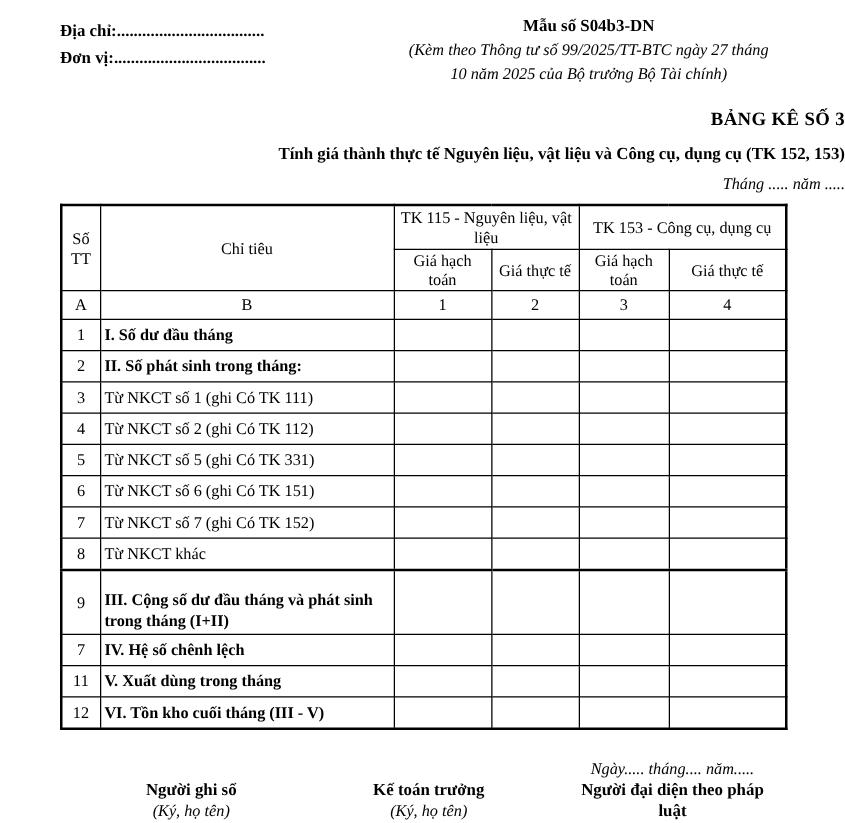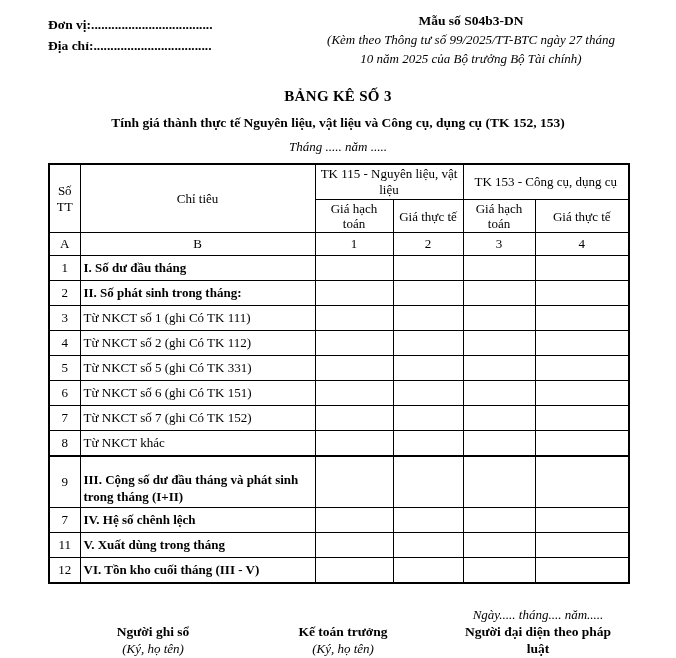--- a/index.html
+++ b/index.html
@@ -50,21 +50,21 @@
   }
   .form-ref {
     font-style: italic;
     font-size: 13px;
     line-height: 17px;
     padding: 2px 6px 0 6px;
   }
 
   
   .title-area {
-    text-align: center;
+    text-align: right;
     margin-top: 10px;
   }
   .main-title {
     font-weight: bold;
     font-size: 15px;
     letter-spacing: 0.3px;
     line-height: 20px;
   }
   .sub-title {
     font-weight: bold;
@@ -189,24 +189,24 @@
     line-height: 17px;
   }
   .spacer-17 { height: 17px; }
 </style>
 </head>
 <body>
 
 <div class="doc-header">
   <div class="unit-block">
     <div class="unit-line">
-      <span>Đơn vị:</span><span class="dots">....................................</span>
+      <span>Địa chỉ:</span><span class="dots">...................................</span>
     </div>
     <div class="unit-line">
-      <span>Địa chỉ:</span><span class="dots">...................................</span>
+      <span>Đơn vị:</span><span class="dots">....................................</span>
     </div>
   </div>
   <div class="form-block">
     <div class="form-code">Mẫu số S04b3-DN</div>
     <div class="form-ref">(Kèm theo Thông tư số 99/2025/TT-BTC ngày 27 tháng</div>
     <div class="form-ref">10 năm 2025 của Bộ trưởng Bộ Tài chính)</div>
   </div>
 </div>
 
 <div class="title-area">

